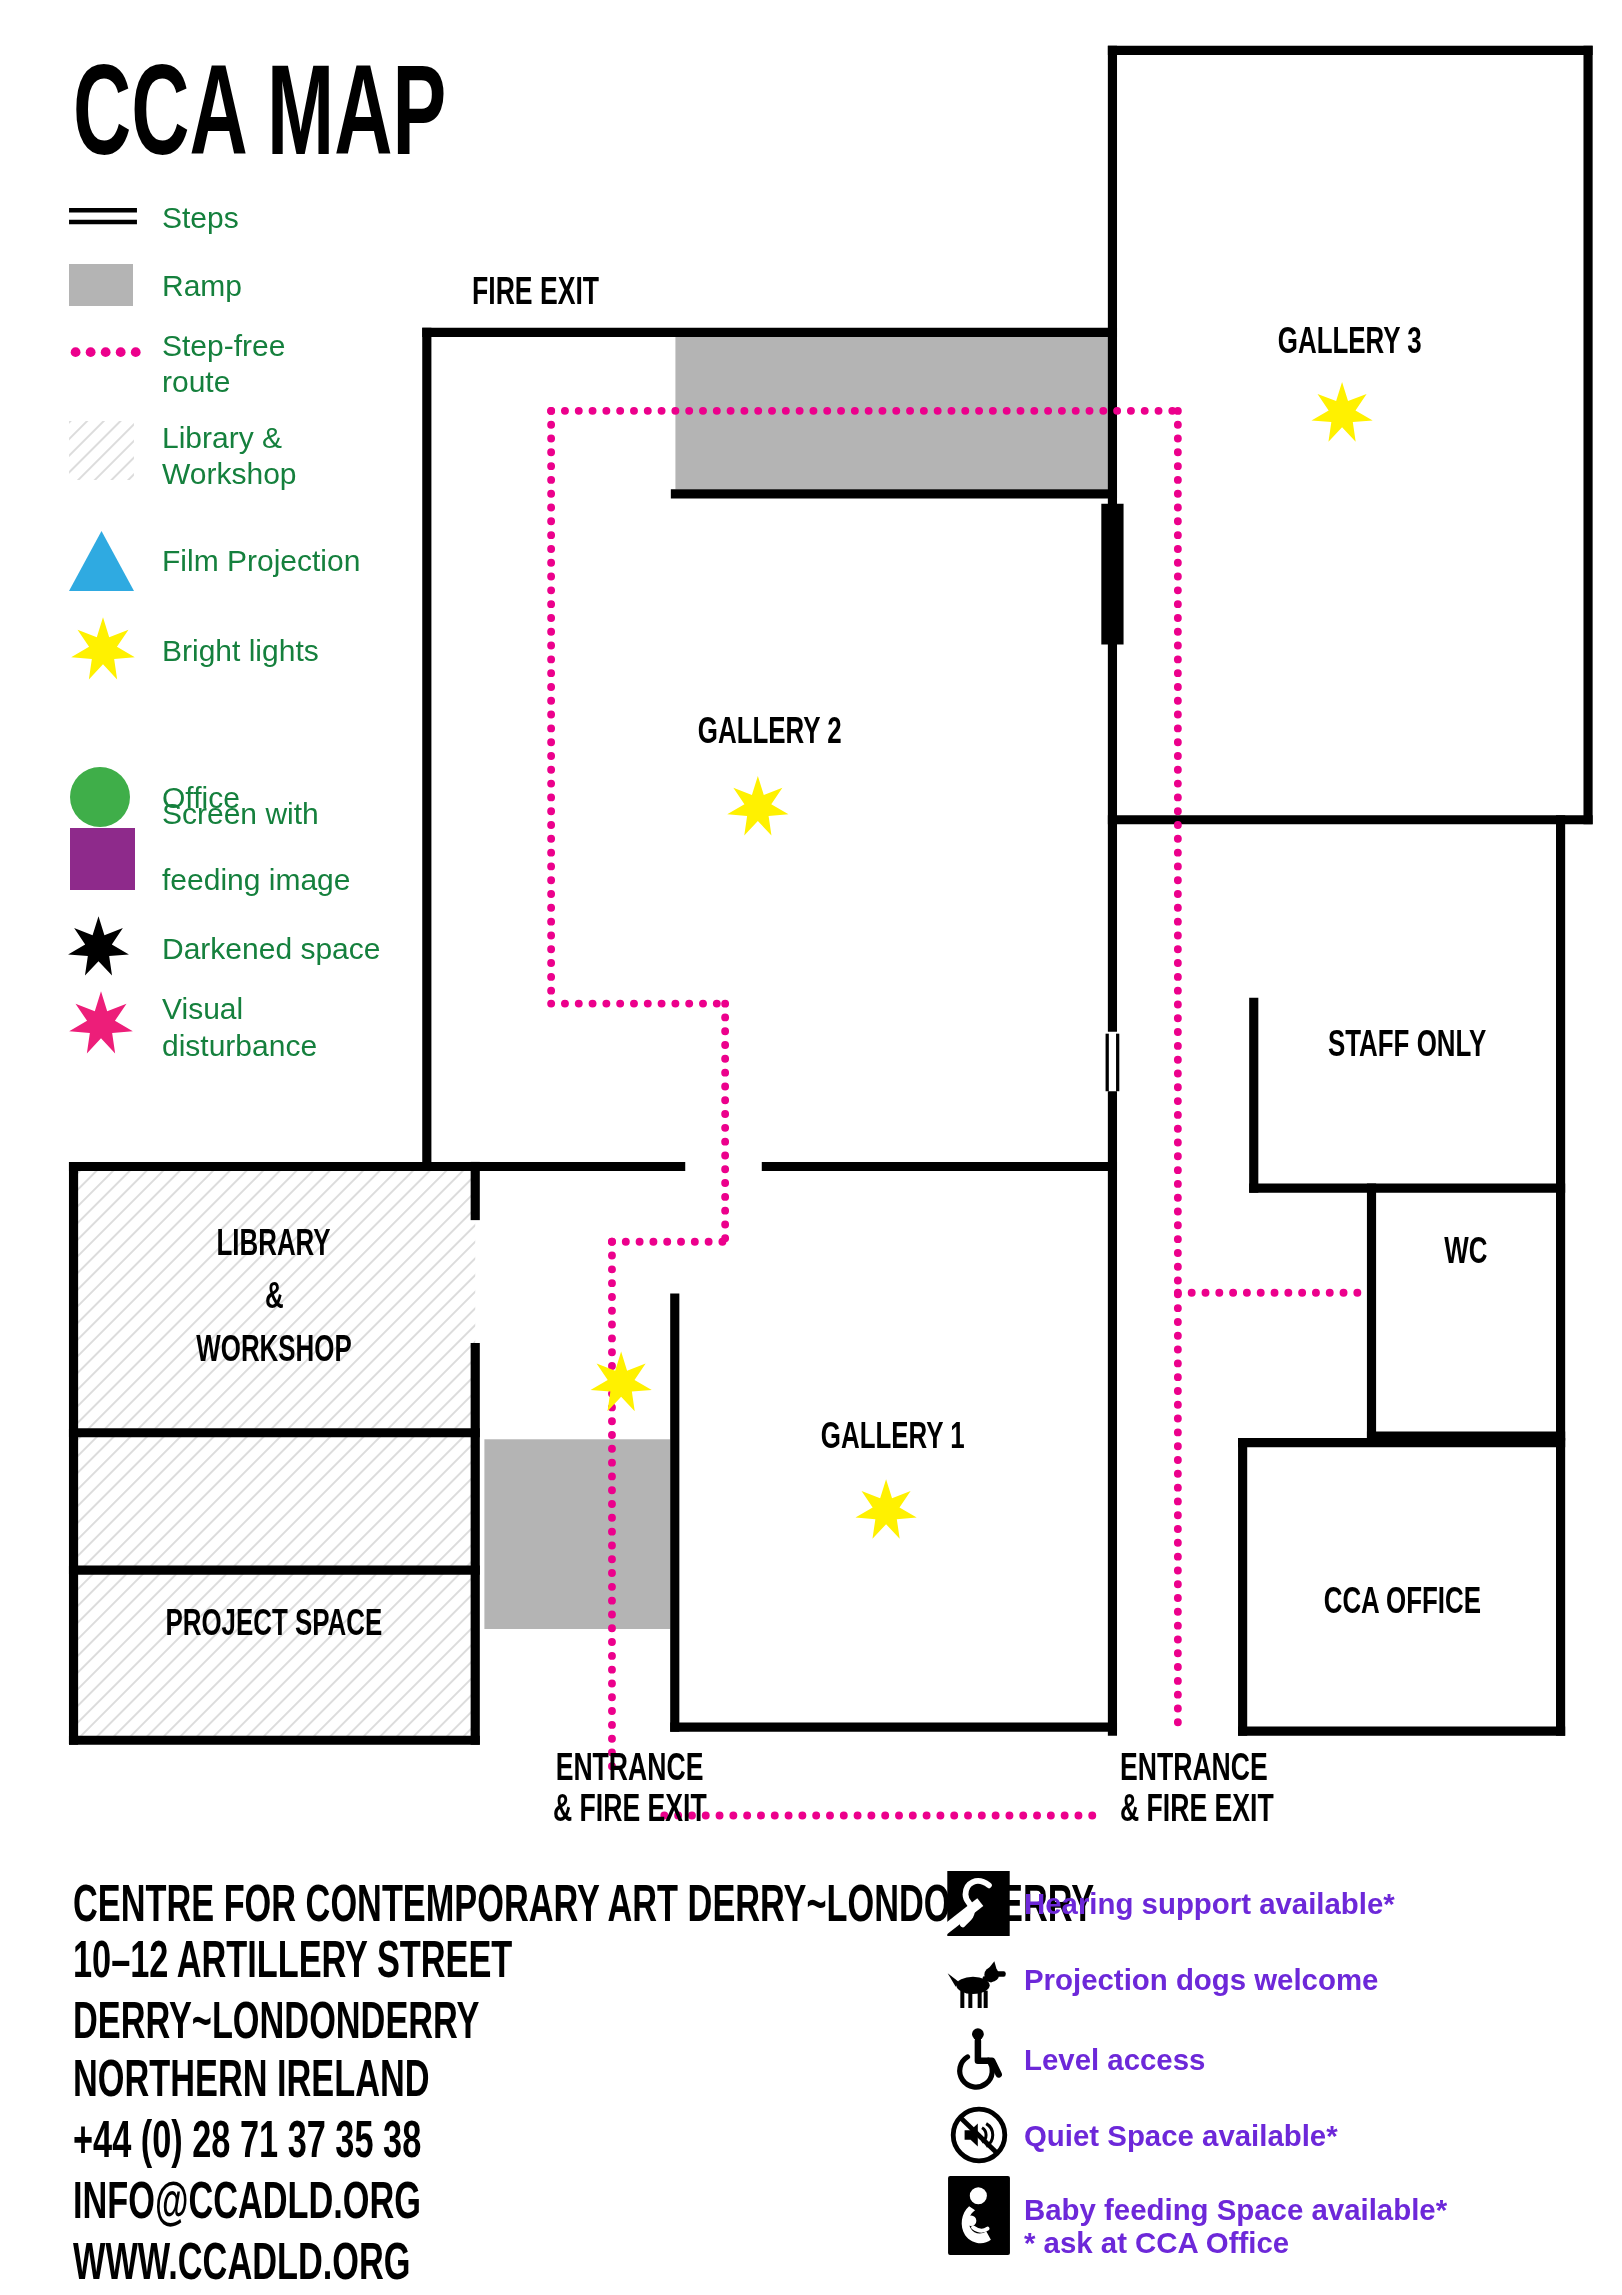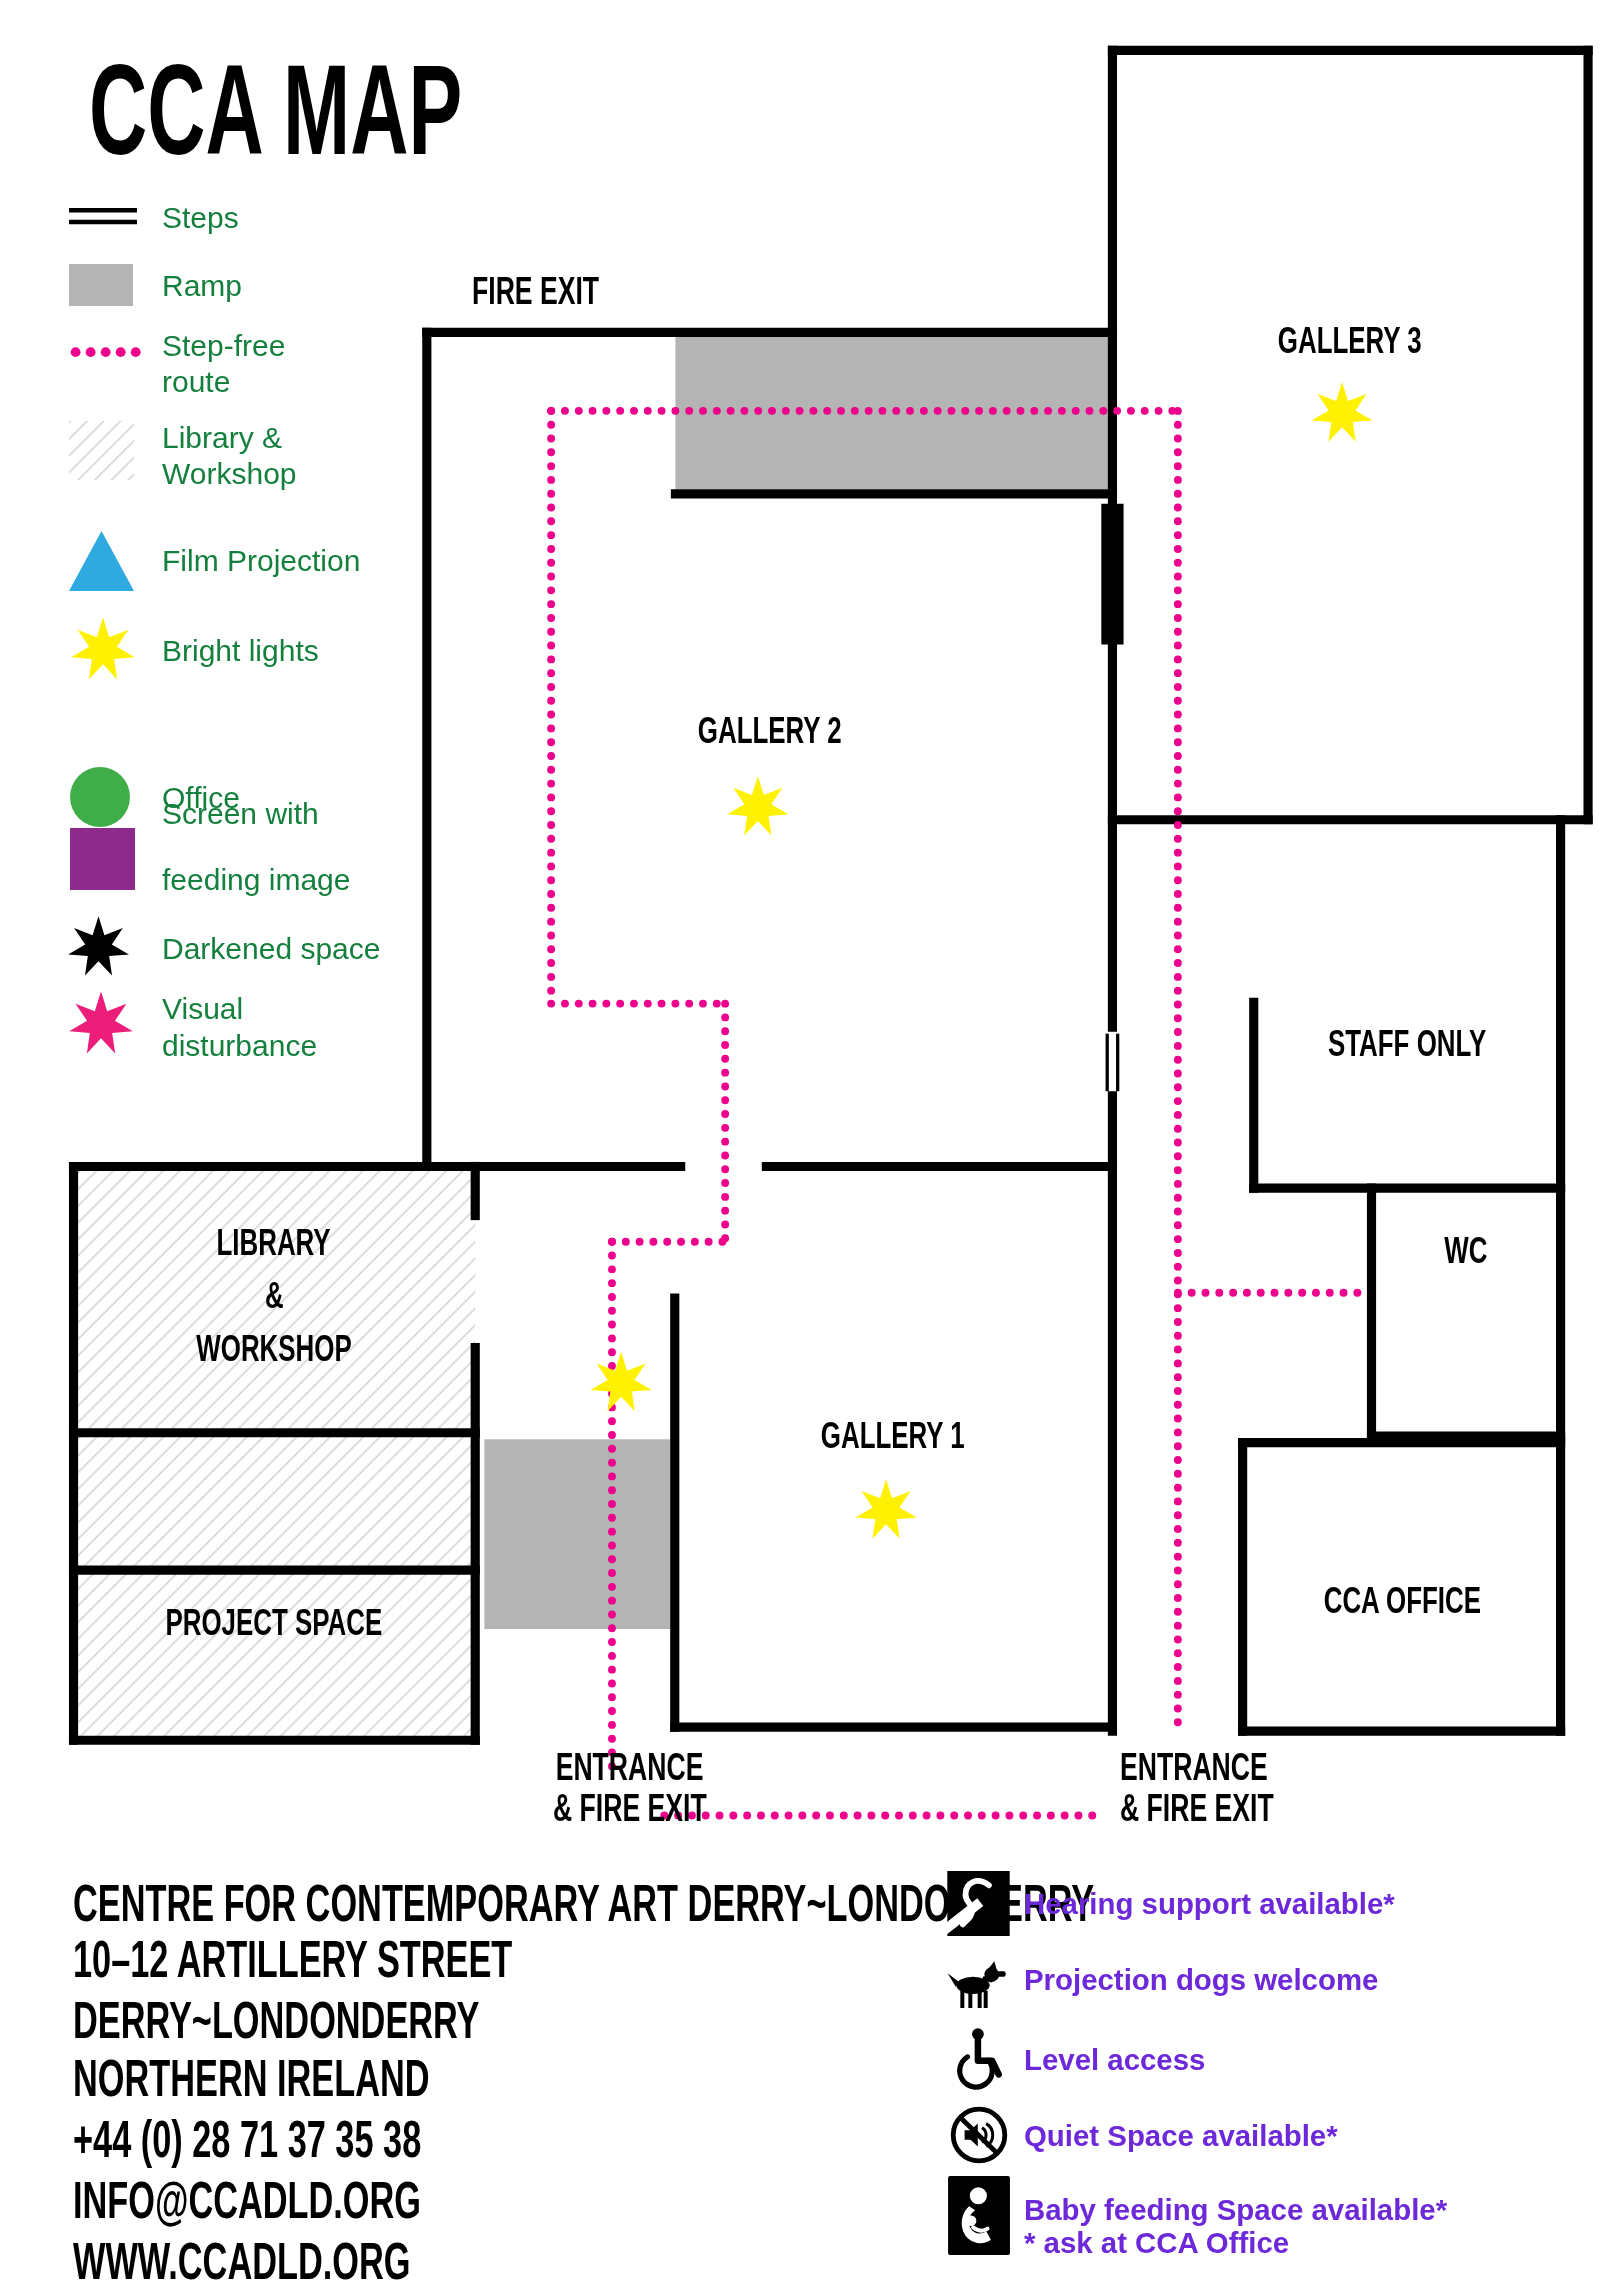--- a/index.html
+++ b/index.html
@@ -106,21 +106,21 @@
   <g fill="#FFF100">
     <use href="#star7" x="2001" y="582" width="112" height="112"></use>
     <use href="#star7" x="1108" y="1184" width="112" height="112"></use>
     <use href="#star7" x="899" y="2064" width="112" height="112"></use>
     <use href="#star7" x="1304" y="2259" width="112" height="112"></use>
   </g>
 
   <use href="#wheelchair" x="2198" y="1982" width="86" height="86" transform="translate(2198,1982) scale(0.86)"></use>
 </svg>
 
-<div class="abs title" style="left:89px;top:46px;text-decoration:underline;">
+<div class="abs title" style="left:73px;top:46px;text-decoration:underline;">
   <span class="cond">CCA MAP</span>
 </div>
 
 <div>
 
   <svg class="abs" style="left:69px;top:207px" width="68" height="19.6" viewBox="0 0 104 30">
     <line x1="0" y1="5" x2="104" y2="5" stroke="#000" stroke-width="7"></line>
     <line x1="0" y1="23" x2="104" y2="23" stroke="#000" stroke-width="7"></line>
   </svg>
   <div class="abs legend-label" style="left:162px;top:199px">Steps</div>

